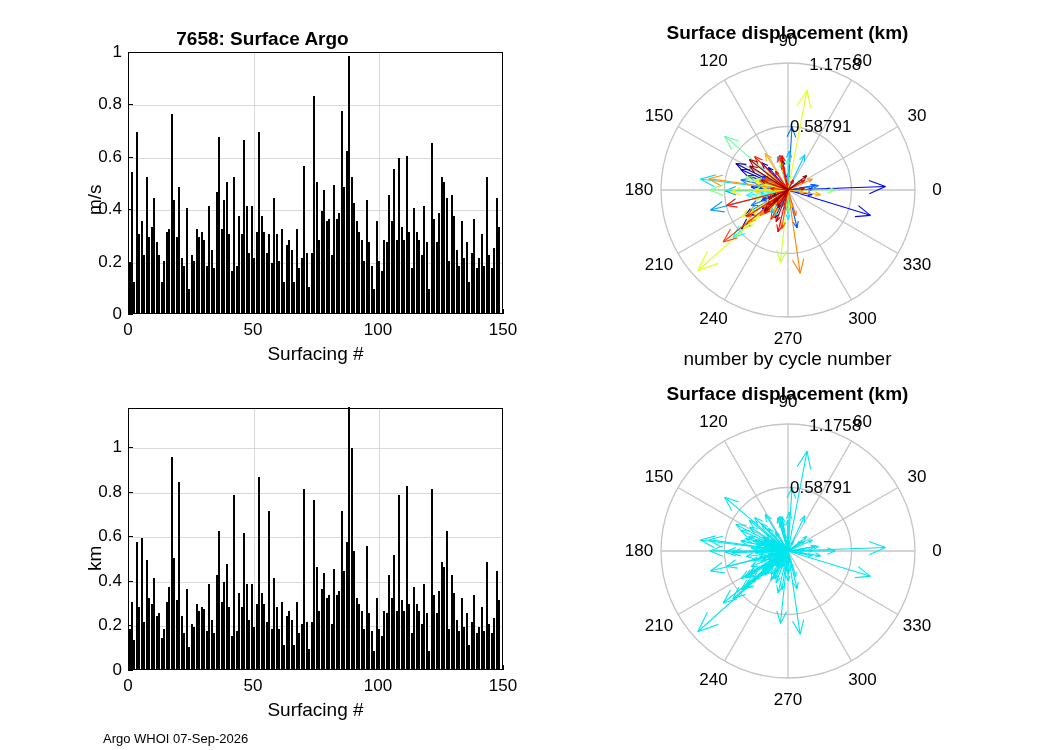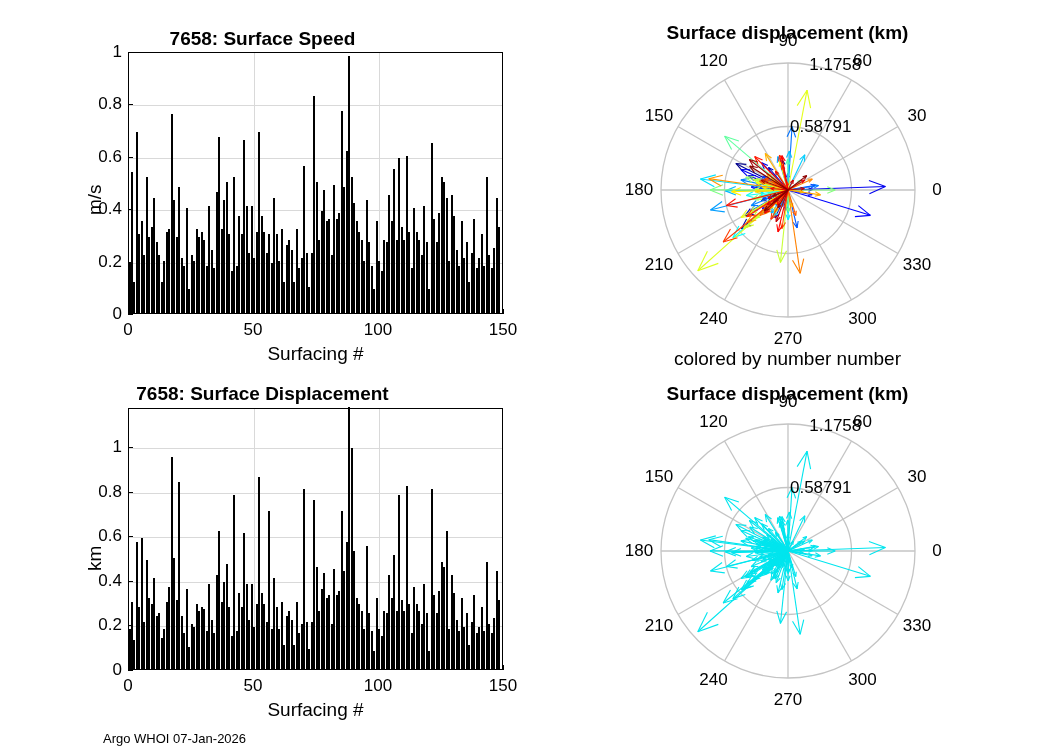--- a/index.html
+++ b/index.html
@@ -30,21 +30,21 @@
   .polarlbl{position:absolute;font-size:17px;white-space:nowrap;}
   .caption{position:absolute;left:0;right:0;text-align:center;font-size:19px;}
   .stamp{position:absolute;font-size:13px;}
 </style>
 </head>
 <body>
 
 <div class="page">
 
   <div class="panel" style="left:0;top:0;width:525px;height:375px;">
-    <div class="ptitle" style="top:28px;left:0;width:525px;">7658: Surface Speed</div>
+    <div class="ptitle" style="top:28px;left:0;width:525px;">7658: Surface Argo</div>
     <div class="axes" id="ax-speed" style="left:128px;top:52px;width:375px;height:262px;">
       <div class="bars" id="bars-speed">
           <div class="gridv" style="left: 125px;"></div>
           <div class="gridv" style="left: 250px;"></div>
           <div class="gridh" style="top: 209.6px;"></div>
           <div class="gridh" style="top: 157.2px;"></div>
           <div class="gridh" style="top: 104.8px;"></div>
           <div class="gridh" style="top: 52.4px;"></div>
           <div class="bar" style="left: 1.6px; width: 1.8px; height: 141.48px; background: rgb(0, 0, 128); border-left: 0.8px solid rgb(0, 0, 0); border-right: 0.8px solid rgb(0, 0, 0); border-top: 0.8px solid rgb(0, 0, 0); box-sizing: border-box;"></div>
           <div class="bar" style="left: 4.1px; width: 1.8px; height: 31.44px; background: rgb(0, 0, 128); border-left: 0.8px solid rgb(0, 0, 0); border-right: 0.8px solid rgb(0, 0, 0); border-top: 0.8px solid rgb(0, 0, 0); box-sizing: border-box;"></div>
@@ -217,21 +217,20 @@
         <div class="ticky" style="left: 82px; width: 40px; top: 104.4px;">0.8</div>
         <div style="position: absolute; left: 128px; top: 104.4px; width: 5px; height: 1px; background: rgb(0, 0, 0);"></div>
         <div class="ticky" style="left: 82px; width: 40px; top: 52px;">1</div>
         <div style="position: absolute; left: 128px; top: 52px; width: 5px; height: 1px; background: rgb(0, 0, 0);"></div>
       </div>
     <div class="xlabel" style="top:343px;left:128px;width:375px;">Surfacing #</div>
     <div class="ylabel" style="left:84px;top:215px;transform:rotate(-90deg);">m/s</div>
   </div>
 
   <div class="panel" style="left:0;top:375px;width:525px;height:375px;">
-    <div class="ptitle" style="top:8px;left:0;width:525px;">7658: Surface Displacement</div>
     <div class="axes" id="ax-disp" style="left:128px;top:33px;width:375px;height:262px;">
       <div class="bars" id="bars-disp">
           <div class="gridv" style="left: 125px;"></div>
           <div class="gridv" style="left: 250px;"></div>
           <div class="gridh" style="top: 217.435px;"></div>
           <div class="gridh" style="top: 172.869px;"></div>
           <div class="gridh" style="top: 128.304px;"></div>
           <div class="gridh" style="top: 83.7384px;"></div>
           <div class="gridh" style="top: 39.173px;"></div>
           <div class="bar" style="left: 1.6px; width: 1.8px; height: 66.8481px; background: rgb(0, 100, 0); border-left: 0.8px solid rgb(0, 0, 0); border-right: 0.8px solid rgb(0, 0, 0); border-top: 0.8px solid rgb(0, 0, 0); box-sizing: border-box;"></div>
@@ -402,21 +401,21 @@
         <div style="position: absolute; left: 128px; top: 205.869px; width: 5px; height: 1px; background: rgb(0, 0, 0);"></div>
         <div class="ticky" style="left: 82px; width: 40px; top: 161.304px;">0.6</div>
         <div style="position: absolute; left: 128px; top: 161.304px; width: 5px; height: 1px; background: rgb(0, 0, 0);"></div>
         <div class="ticky" style="left: 82px; width: 40px; top: 116.738px;">0.8</div>
         <div style="position: absolute; left: 128px; top: 116.738px; width: 5px; height: 1px; background: rgb(0, 0, 0);"></div>
         <div class="ticky" style="left: 82px; width: 40px; top: 72.173px;">1</div>
         <div style="position: absolute; left: 128px; top: 72.173px; width: 5px; height: 1px; background: rgb(0, 0, 0);"></div>
       </div>
     <div class="xlabel" style="top:324px;left:128px;width:375px;">Surfacing #</div>
     <div class="ylabel" style="left:84px;top:196px;transform:rotate(-90deg);">km</div>
-    <div class="stamp" style="left:103px;top:356px;">Argo WHOI 07-Jan-2026</div>
+    <div class="stamp" style="left:103px;top:356px;">Argo WHOI 07-Sep-2026</div>
   </div>
 
   <div class="panel" style="left:525px;top:0;width:525px;height:375px;">
     <div class="ptitle" style="top:22px;left:0;width:525px;">Surface displacement (km)</div>
     <div class="polarwrap" id="polar-cycle" style="left:128px;top:55px;width:270px;height:270px;"><svg width="270" height="270">
           <circle cx="135" cy="135" r="63.5" fill="none" stroke="#c4c4c4" stroke-width="1.3"></circle>
           <circle cx="135" cy="135" r="127" fill="none" stroke="#c4c4c4" stroke-width="1.3"></circle>
           <line x1="135" y1="135" x2="262" y2="135" stroke="#c4c4c4" stroke-width="1.3"></line>
           <line x1="135" y1="135" x2="244.98522628062372" y2="71.5" stroke="#c4c4c4" stroke-width="1.3"></line>
           <line x1="135" y1="135" x2="198.5" y2="25.014773719376294" stroke="#c4c4c4" stroke-width="1.3"></line>
@@ -1163,21 +1162,21 @@
             <line x1="135" y1="135" x2="96.71653868996684" y2="111.06688743270868" stroke="rgb(134,0,0)" stroke-width="1.1"></line>
             <line x1="96.71653868996684" y1="111.06688743270868" x2="101.49199367185288" y2="117.64258129844849" stroke="rgb(134,0,0)" stroke-width="1.1"></line>
             <line x1="96.71653868996684" y1="111.06688743270868" x2="104.719574308575" y2="112.47973596926079" stroke="rgb(134,0,0)" stroke-width="1.1"></line>
           </g>
           <g>
             <line x1="135" y1="135" x2="111.1053518480914" y2="155.99724083720412" stroke="rgb(128,0,0)" stroke-width="1.1"></line>
             <line x1="111.1053518480914" y1="155.99724083720412" x2="116.50903047896061" y2="154.10414304626752" stroke="rgb(128,0,0)" stroke-width="1.1"></line>
             <line x1="111.1053518480914" y1="155.99724083720412" x2="113.67737672894356" y2="150.88174965804654" stroke="rgb(128,0,0)" stroke-width="1.1"></line>
           </g>
         </svg><div class="polarlbl" style="left: 284px; top: 135px; transform: translate(-50%, -50%);">0</div><div class="polarlbl" style="left: 264.038px; top: 60.5px; transform: translate(-50%, -50%);">30</div><div class="polarlbl" style="left: 209.5px; top: 5.96221px; transform: translate(-50%, -50%);">60</div><div class="polarlbl" style="left: 135px; top: -14px; transform: translate(-50%, -50%);">90</div><div class="polarlbl" style="left: 60.5px; top: 5.96221px; transform: translate(-50%, -50%);">120</div><div class="polarlbl" style="left: 5.96221px; top: 60.5px; transform: translate(-50%, -50%);">150</div><div class="polarlbl" style="left: -14px; top: 135px; transform: translate(-50%, -50%);">180</div><div class="polarlbl" style="left: 5.96221px; top: 209.5px; transform: translate(-50%, -50%);">210</div><div class="polarlbl" style="left: 60.5px; top: 264.038px; transform: translate(-50%, -50%);">240</div><div class="polarlbl" style="left: 135px; top: 284px; transform: translate(-50%, -50%);">270</div><div class="polarlbl" style="left: 209.5px; top: 264.038px; transform: translate(-50%, -50%);">300</div><div class="polarlbl" style="left: 264.038px; top: 209.5px; transform: translate(-50%, -50%);">330</div><div class="polarlbl" style="left: 155.435px; top: 71.6637px; transform: translate(-30%, -50%);">0.58791</div><div class="polarlbl" style="left: 171.87px; top: 10.3274px; transform: translate(-30%, -50%);">1.1758</div></div>
-    <div class="caption" style="top:348px;">colored by number number</div>
+    <div class="caption" style="top:348px;">number by cycle number</div>
   </div>
 
   <div class="panel" style="left:525px;top:375px;width:525px;height:375px;">
     <div class="ptitle" style="top:8px;left:0;width:525px;">Surface displacement (km)</div>
     <div class="polarwrap" id="polar-hemi" style="left:128px;top:41px;width:270px;height:270px;"><svg width="270" height="270">
           <circle cx="135" cy="135" r="63.5" fill="none" stroke="#c4c4c4" stroke-width="1.3"></circle>
           <circle cx="135" cy="135" r="127" fill="none" stroke="#c4c4c4" stroke-width="1.3"></circle>
           <line x1="135" y1="135" x2="262" y2="135" stroke="#c4c4c4" stroke-width="1.3"></line>
           <line x1="135" y1="135" x2="244.98522628062372" y2="71.5" stroke="#c4c4c4" stroke-width="1.3"></line>
           <line x1="135" y1="135" x2="198.5" y2="25.014773719376294" stroke="#c4c4c4" stroke-width="1.3"></line>

